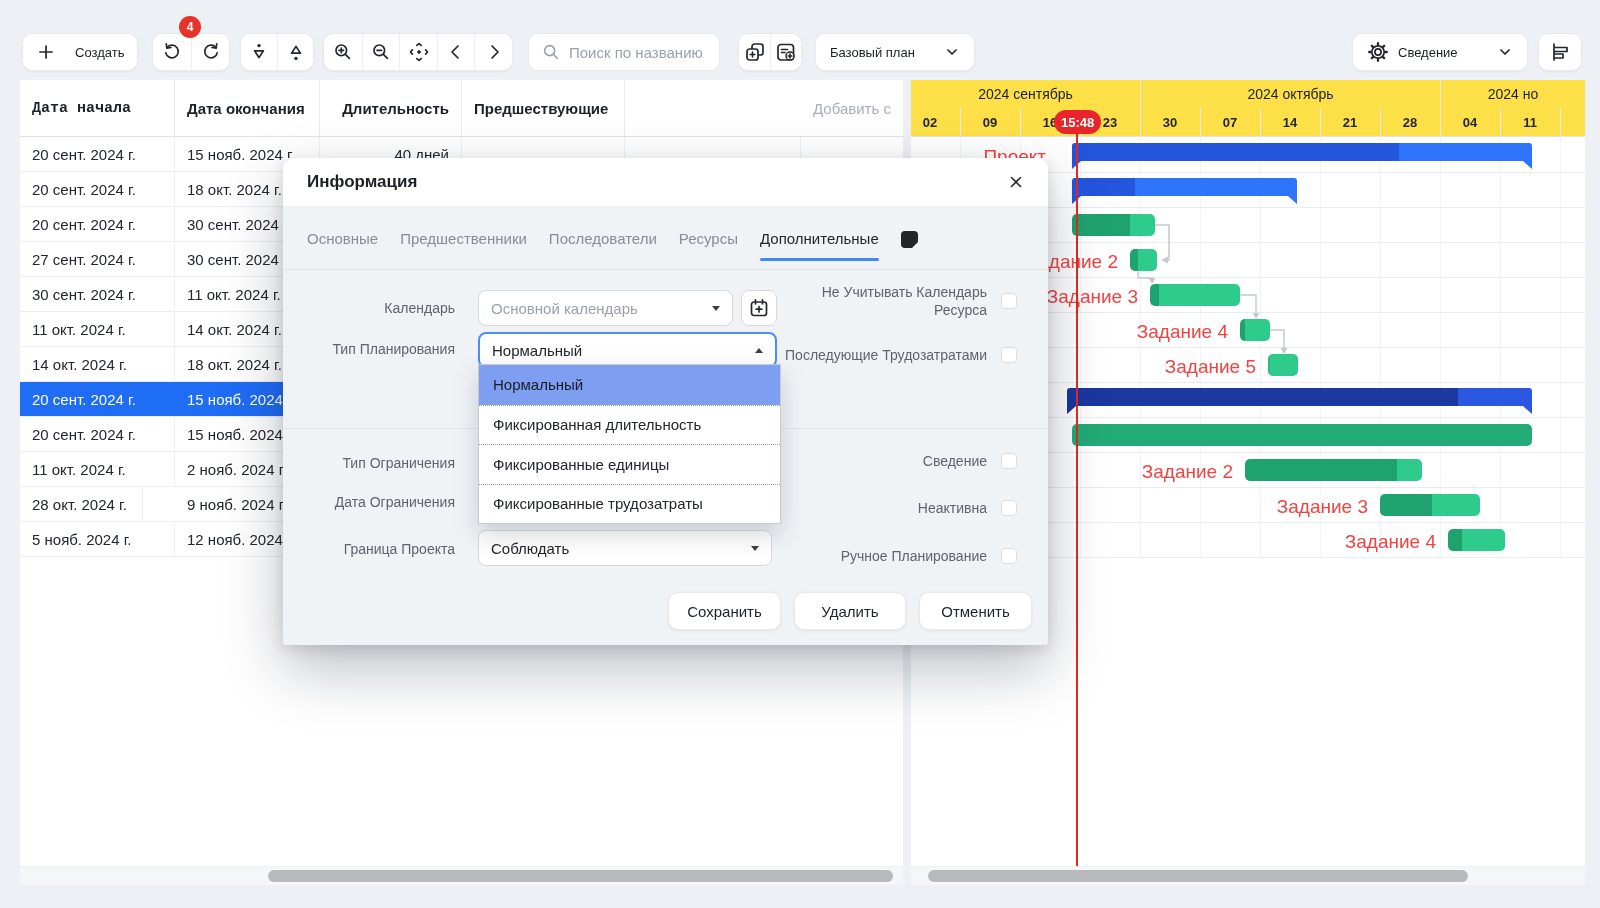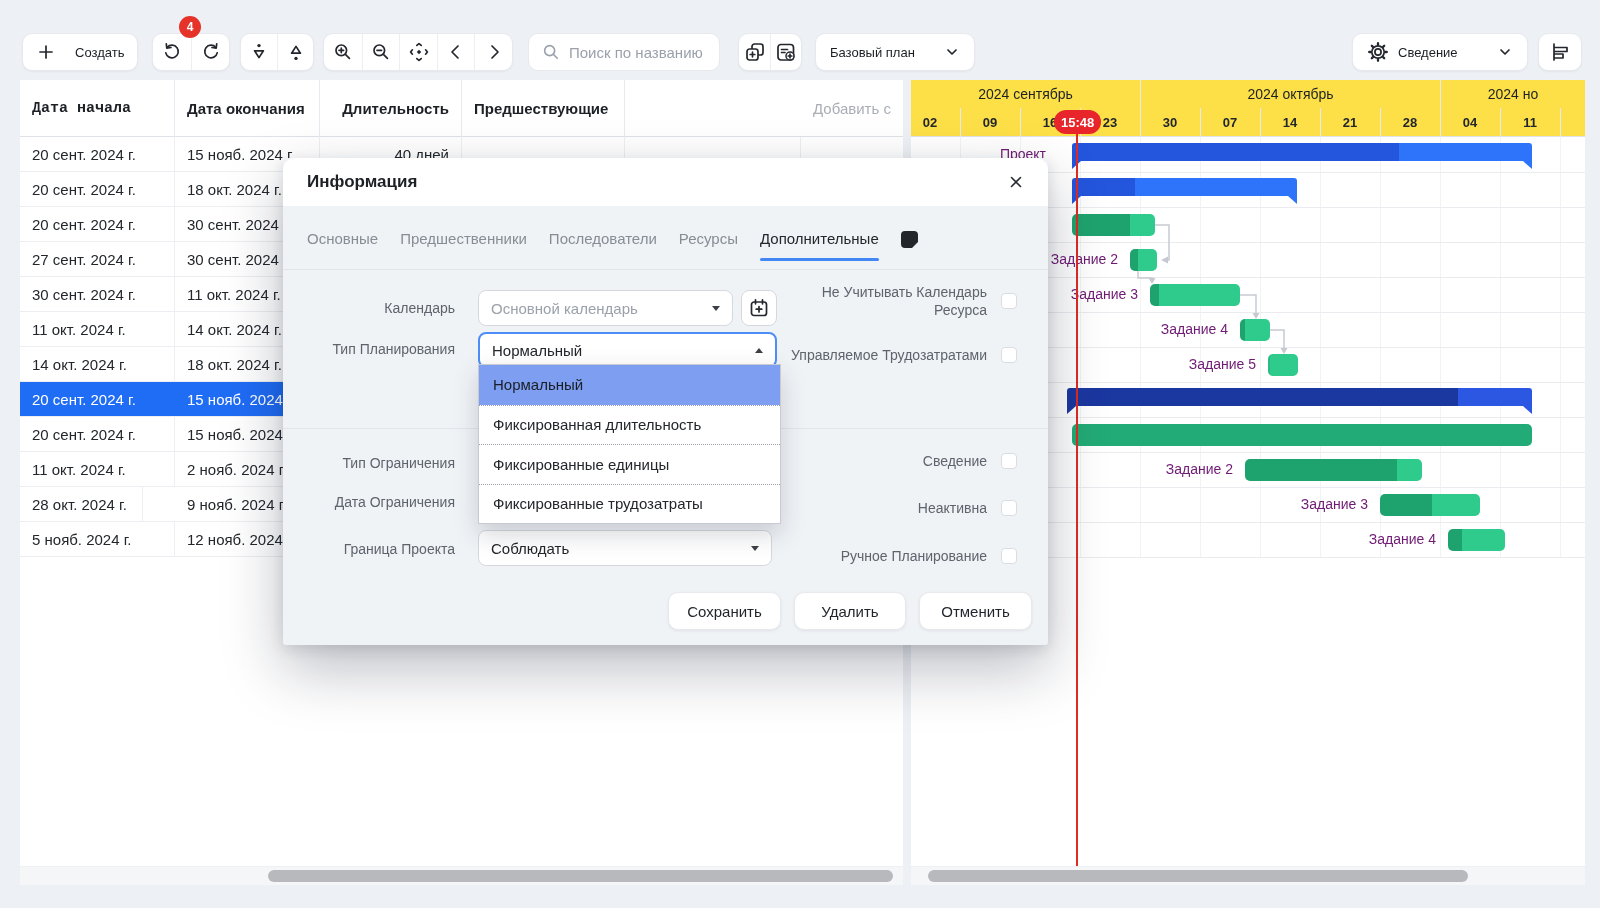--- a/index.html
+++ b/index.html
@@ -57,21 +57,21 @@
 
   
   .g-gridline { position:absolute; width:1px; background:#f1f3f5; }
   .g-rowline { position:absolute; left:0; width:674px; height:1px; background:#eaecef; }
   .g-bar { position:absolute; border-radius:5px; cursor:pointer; }
   .g-proj { position:absolute; cursor:pointer; }
   .g-proj .bar { position:absolute; left:0; top:0; width:100%; height:18px; border-radius:3px 3px 0 0; }
   .g-proj .tail { position:absolute; top:18px; width:0; height:0; }
   .g-proj .tail.l { left:0; border-top:8px solid; border-right:9px solid transparent; }
   .g-proj .tail.r { right:0; border-top:8px solid; border-left:9px solid transparent; }
-  .g-label { position:absolute; font-size:14px; color:#701a75; white-space:nowrap; }
+  .g-label { position:absolute; font-size:19px; color:#ef4444; white-space:nowrap; }
   #connectors { position:absolute; left:0; top:0; z-index:3; pointer-events:none; }
 
   
   .sb-track { position:absolute; top:867px; height:18px; background:#f5f6f8; }
   .sb-thumb { position:absolute; top:870px; height:12px; background:#b7b9bd; border-radius:6px; cursor:pointer; }
 
   
   .modal { position:absolute; left:283px; top:158px; width:765px; height:487px; border-radius:3px;
       box-shadow:0 24px 60px rgba(15,23,42,.28), 0 4px 14px rgba(15,23,42,.12); z-index:20; background:#f0f3f6; }
   .modal-head { position:absolute; inset:0 0 auto 0; height:48px; background:#fff; border-radius:12px 12px 0 0;
@@ -682,21 +682,21 @@
         <div class="menu-item">Фиксированные единицы</div>
         <div class="menu-item">Фиксированные трудозатраты</div>
       </div>
 
     <div id="modal-checkboxes">
         <div class="cbx-item" style="top: 125px;">
           <span class="cbx-label">Не Учитывать Календарь Ресурса</span>
           <div class="cbx-box"></div>
         </div>
         <div class="cbx-item" style="top: 188px;">
-          <span class="cbx-label">Управляемое Трудозатратами</span>
+          <span class="cbx-label">Последующие Трудозатратами</span>
           <div class="cbx-box"></div>
         </div>
         <div class="cbx-item" style="top: 294px;">
           <span class="cbx-label">Сведение</span>
           <div class="cbx-box"></div>
         </div>
         <div class="cbx-item" style="top: 341px;">
           <span class="cbx-label">Неактивна</span>
           <div class="cbx-box"></div>
         </div>

